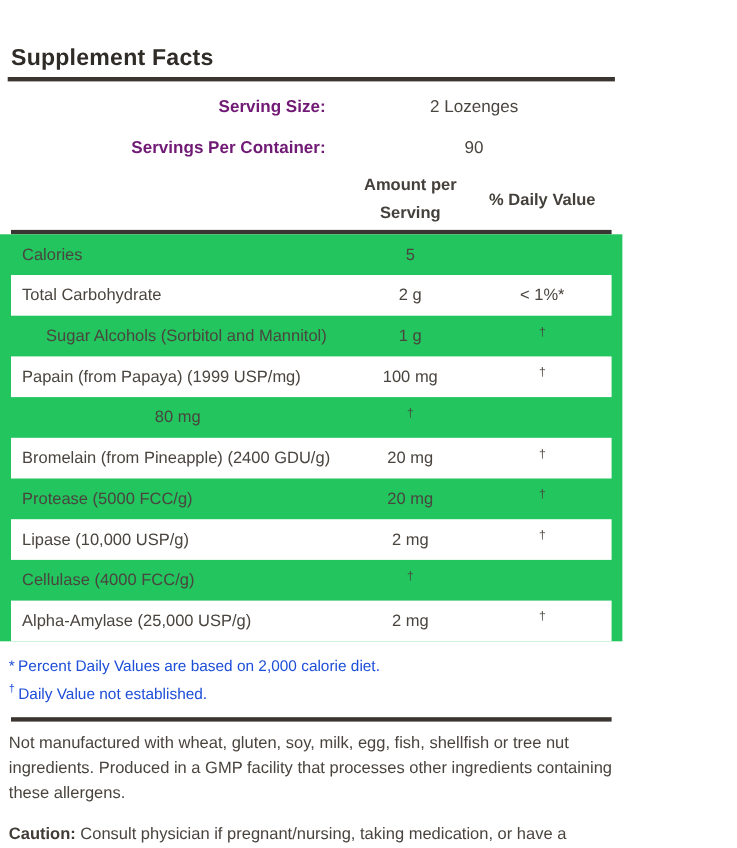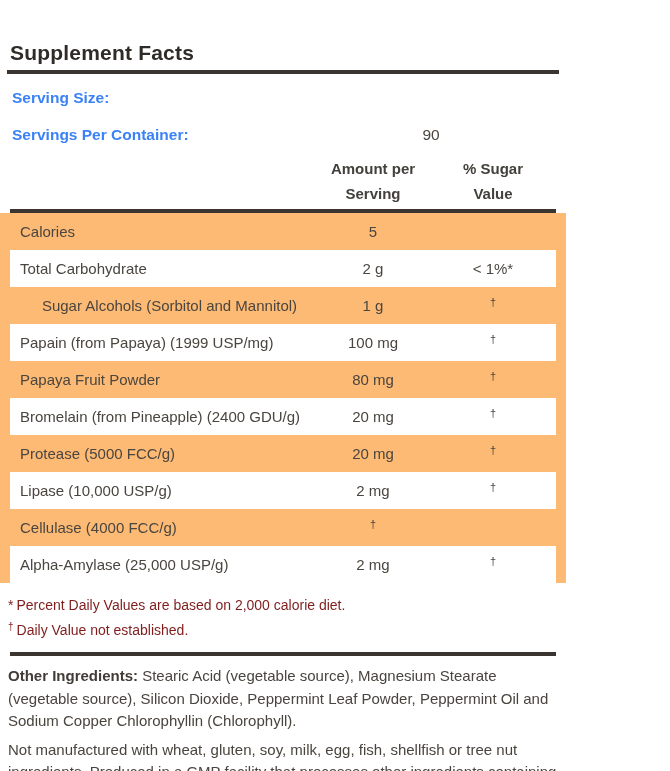--- a/index.html
+++ b/index.html
@@ -9,41 +9,41 @@
 
   .page-title { font-size:21px; font-weight:bold; color:#2f2b27; padding:6px 0 5px 10px; letter-spacing:0.2px; }
   .rule { height:4px; background:#3a3530; border:none; }
   .rule-top { margin:0 7px 0 7px; }
   .rule-mid { margin:0 10px; }
   .rule-bottom { margin:0 10px; }
 
   
   .serving-area { margin-top:5px; }
   .serving-row { display:grid; grid-template-columns:1fr 270px; align-items:center; height:37px; padding-left:12px; }
-  .serving-label { font-weight:bold; font-size:15.5px; color:#3b82f6; }
+  .serving-label { font-weight:bold; font-size:15.5px; color:#701a75;text-align:right; }
   .serving-value { text-align:center; font-size:15.5px; color:#4a453f; }
 
   
   .col-header-row { display:grid; grid-template-columns:1fr 140px 100px; align-items:center; margin:0 10px; padding:0 13px 0 10px; height:56px; }
   .col-header { text-align:center; font-weight:bold; font-size:15px; color:#44403b; line-height:25px; }
   .col-header.amount span { display:inline-block; max-width:100px; }
 
   
-  .facts-body { background:#fdba74; }
+  .facts-body { background:#22c55e; }
   .facts-row { display:grid; grid-template-columns:1fr 140px 100px; align-items:center; height:37px; margin:0 10px; padding:0 13px 0 10px; font-size:15px; }
   .facts-row.plain { background:#ffffff; }
   .facts-row.shade { background:transparent; }
   .facts-row.indent .cell-name { padding-left:16px;text-align:center; }
   .cell-name { color:#4a453f; }
   .cell-amount, .cell-dv { text-align:center; color:#4a453f; }
   .cell-dv.dagger { font-size:11px; position:relative; top:-4px; }
 
   
   .footnotes { margin:14px 0 0 8px; }
-  .footnote { font-size:14px; color:#7f1d1d; margin-bottom:9px; }
+  .footnote { font-size:14px; color:#1d4ed8; margin-bottom:9px; }
   .fn-marker { margin-right:3px; }
   .fn-marker.sup { font-size:10px; vertical-align:top; position:relative; top:-1px; }
 
   .rule-bottom { margin-top:14px; }
 
   
   .paragraphs { margin:9px 8px 0 8px; }
   .para { font-size:15px; line-height:22.5px; color:#4a443e; margin-top:6px; }
   .para .bold { font-weight:bold; color:#413c36; }
   .para .bold:empty { display:none; }
@@ -53,31 +53,32 @@
 <body>
 
 <div class="label-card">
 
   <div class="page-title">Supplement Facts</div>
   <div class="rule rule-top"></div>
 
   <div class="serving-area">
     <div class="serving-row">
       <span class="serving-label">Serving Size:</span>
+      <span class="serving-value">2 Lozenges</span>
     </div>
     <div class="serving-row">
       <span class="serving-label">Servings Per Container:</span>
       <span class="serving-value">90</span>
     </div>
   </div>
 
   <div class="col-header-row">
     <span></span>
     <span class="col-header amount"><span>Amount per Serving</span></span>
-    <span class="col-header dv">% Sugar Value</span>
+    <span class="col-header dv">% Daily Value</span>
   </div>
 
   <div class="rule rule-mid"></div>
 
   <div class="facts-body">
       <div class="facts-row shade">
     <span class="cell-name">Calories</span>
     <span class="cell-amount">5</span>
     <span class="cell-dv"></span>
   </div>
@@ -90,21 +91,20 @@
     <span class="cell-name">Sugar Alcohols (Sorbitol and Mannitol)</span>
     <span class="cell-amount">1 g</span>
     <span class="cell-dv dagger">†</span>
   </div>
       <div class="facts-row plain">
     <span class="cell-name">Papain (from Papaya) (1999 USP/mg)</span>
     <span class="cell-amount">100 mg</span>
     <span class="cell-dv dagger">†</span>
   </div>
       <div class="facts-row shade">
-    <span class="cell-name">Papaya Fruit Powder</span>
     <span class="cell-amount">80 mg</span>
     <span class="cell-dv dagger">†</span>
   </div>
       <div class="facts-row plain">
     <span class="cell-name">Bromelain (from Pineapple) (2400 GDU/g)</span>
     <span class="cell-amount">20 mg</span>
     <span class="cell-dv dagger">†</span>
   </div>
       <div class="facts-row shade">
     <span class="cell-name">Protease (5000 FCC/g)</span>
@@ -133,23 +133,20 @@
   </div>
       <div class="footnote">
     <span class="fn-marker sup">†</span><span class="fn-text">Daily Value not established.</span>
   </div>
     </div>
 
   <div class="rule rule-bottom"></div>
 
   <div class="paragraphs">
       <p class="para">
-    <span class="bold">Other Ingredients:</span><span class="text">  Stearic Acid (vegetable source), Magnesium Stearate (vegetable source), Silicon Dioxide, Peppermint Leaf Powder, Peppermint Oil and Sodium Copper Chlorophyllin (Chlorophyll).</span>
-  </p>
-      <p class="para">
     <span class="text">Not manufactured with wheat, gluten, soy, milk, egg, fish, shellfish or tree nut ingredients. Produced in a GMP facility that processes other ingredients containing these allergens.</span>
   </p>
       <p class="para caution-para">
     <span class="bold">Caution:</span><span class="text">  Consult physician if pregnant/nursing, taking medication, or have a medical condition (including allergy to papaya, pineapple). Keep out of reach of children.</span>
   </p>
     </div>
 
 </div>
 
 </body></html>

